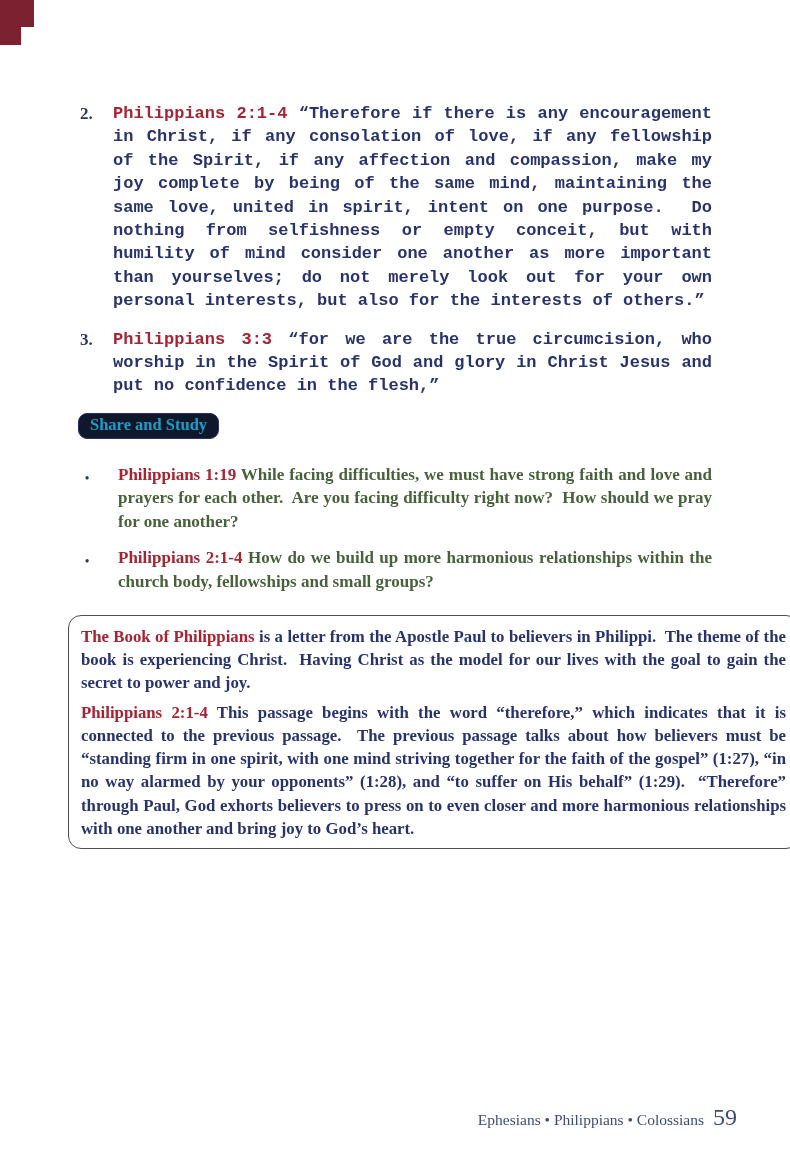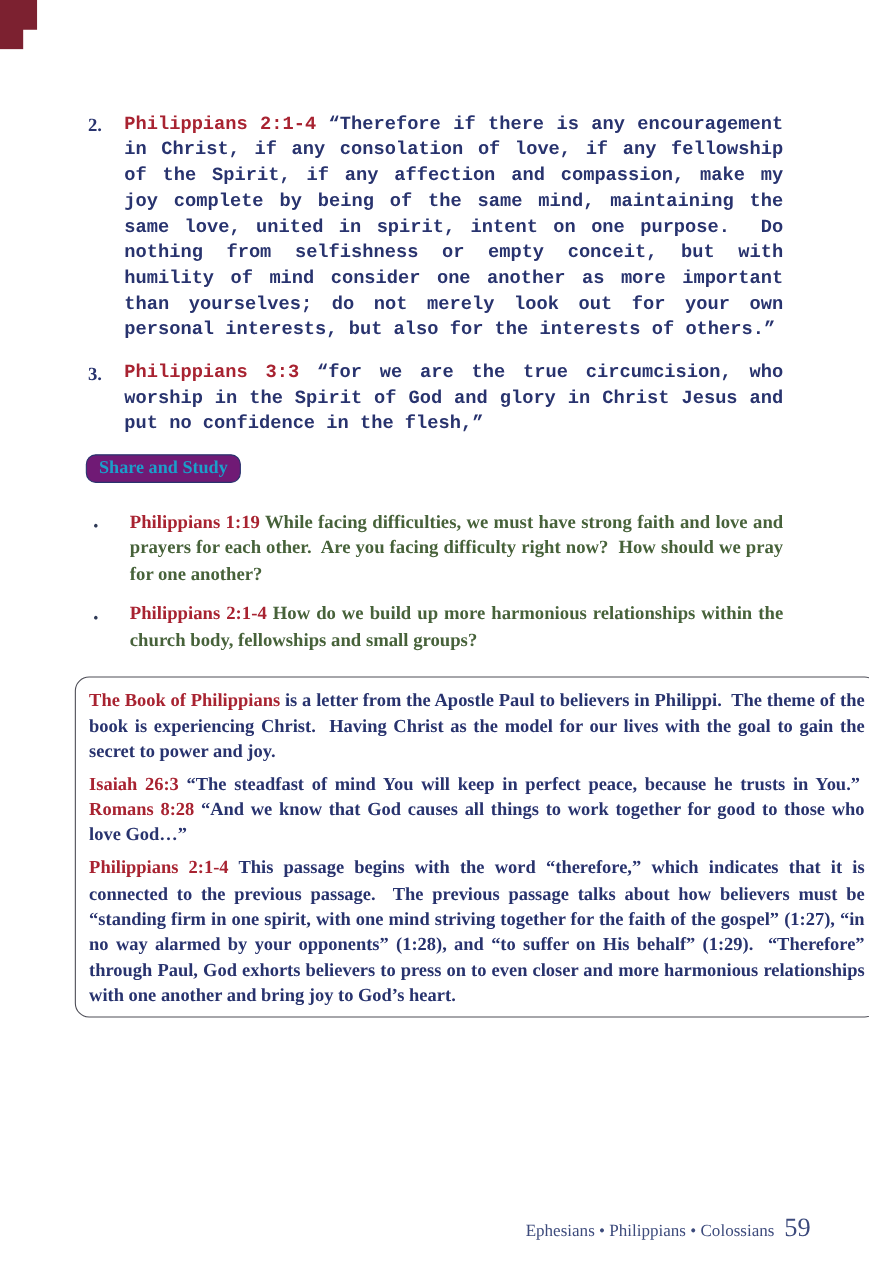--- a/index.html
+++ b/index.html
@@ -31,21 +31,21 @@
   .list-body { flex:1; text-align:justify;font-family:Liberation Mono, monospace; }
 
   .badge-row { margin:6px 0 24px -2px; }
   .share-badge {
     display:inline-block;
     border:1.5px solid var(--body-blue);
     border-radius:9px;
     padding:1px 11px 3px 11px;
     color:var(--cyan);
     font-size:16.5px;
-    background:#701a75;
+    background:#0f172a;
   }
 
   .bullet-item { display:flex; margin:0 0 13px 0; font-size:17px; line-height:23.4px; }
   .bullet-marker { flex:none; width:33px; font-size:12px; padding-top:4px; color:#2f3a56; padding-left:5px; }
   .bullet-body { flex:1; text-align:justify; }
 
   .info-box {
     box-sizing:border-box;
     margin:22px 0 0 -12px;
     width:731px;
@@ -99,21 +99,20 @@
       <div class="bullet-body"><span class="seg seg-ref">Philippians 1:19 </span><span class="seg seg-green">While facing difficulties, we must have strong faith and love and prayers for each other.&nbsp; Are you facing difficulty right now?&nbsp; How should we pray for one another?</span></div>
     </div>
 
     <div class="bullet-item">
       <div class="bullet-marker">•</div>
       <div class="bullet-body"><span class="seg seg-ref">Philippians 2:1-4 </span><span class="seg seg-green">How do we build up more harmonious relationships within the church body, fellowships and small groups?</span></div>
     </div>
 
     <div class="info-box">
       <p class="box-para"><span class="seg seg-ref">The Book of Philippians </span><span class="seg seg-blue">is a letter from the Apostle Paul to believers in Philippi.&nbsp; The theme of the book is experiencing Christ.&nbsp; Having Christ as the model for our lives with the goal to gain the secret to power and joy.</span></p>
-      <p class="box-para"><span class="seg seg-ref">Isaiah 26:3 </span><span class="seg seg-blue">“The steadfast of mind You will keep in perfect peace, because he trusts in You.”&nbsp; </span><span class="seg seg-ref">Romans 8:28 </span><span class="seg seg-blue">“And we know that God causes all things to work together for good to those who love God…”</span></p>
       <p class="box-para"><span class="seg seg-ref">Philippians 2:1-4 </span><span class="seg seg-blue">This passage begins with the word “therefore,” which indicates that it is connected to the previous passage.&nbsp; The previous passage talks about how believers must be “standing firm in one spirit, with one mind striving together for the faith of the gospel” (1:27), “in no way alarmed by your opponents” (1:28), and “to suffer on His behalf” (1:29).&nbsp; “Therefore” through Paul, God exhorts believers to press on to even closer and more harmonious relationships with one another and bring joy to God’s heart.</span></p>
     </div>
 
   </div>
 
   <div class="page-footer">
     <span>Ephesians • Philippians • Colossians</span><span class="page-num">59</span>
   </div>
 
 </div>

